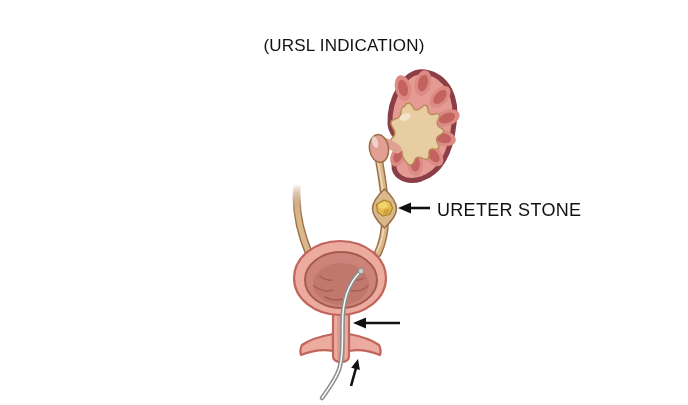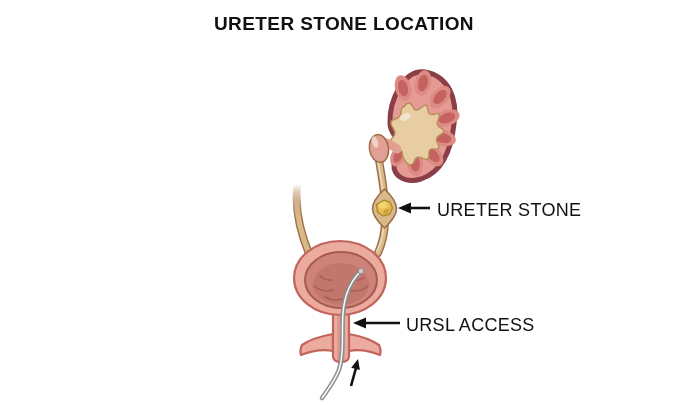--- a/index.html
+++ b/index.html
@@ -45,21 +45,21 @@
   .scopeHi{fill:none;stroke:#fafafa;stroke-width:1.5;stroke-linecap:round;}
   .arrowLine{stroke:var(--arrow);stroke-width:2.6;}
   .arrowHead{fill:var(--arrow);}
   .hl{fill:#ffffff;}
 </style>
 </head>
 <body>
 
 <div class="stage">
 
-  <div class="title">URETER STONE LOCATION</div>
+  <div class="subtitle">(URSL INDICATION)</div>
 
   <svg class="art" width="688" height="405" viewBox="0 0 688 405">
     <defs>
       <linearGradient id="gLOut" gradientUnits="userSpaceOnUse" x1="297" y1="184" x2="300" y2="222">
         <stop offset="0" stop-color="#9d6e46" stop-opacity="0"></stop>
         <stop offset="0.6" stop-color="#9d6e46" stop-opacity="0.85"></stop>
         <stop offset="1" stop-color="#9d6e46" stop-opacity="1"></stop>
       </linearGradient>
       <linearGradient id="gLFill" gradientUnits="userSpaceOnUse" x1="297" y1="184" x2="300" y2="222">
         <stop offset="0" stop-color="#d9b88c" stop-opacity="0"></stop>
@@ -172,15 +172,14 @@
       <line class="arrowLine" x1="400" y1="323" x2="363" y2="323"></line>
       <polygon class="arrowHead" points="353,323 366,317.5 366,328.5"></polygon>
     </g>
     <g>
       <line class="arrowLine" x1="351" y1="386" x2="356" y2="368" stroke-width="2.3"></line>
       <polygon class="arrowHead" points="358,359 359.9,370 351.2,367.7"></polygon>
     </g>
   </svg>
 
   <div class="anno stone">URETER STONE</div>
-  <div class="anno access">URSL ACCESS</div>
 
 </div>
 
 </body></html>

